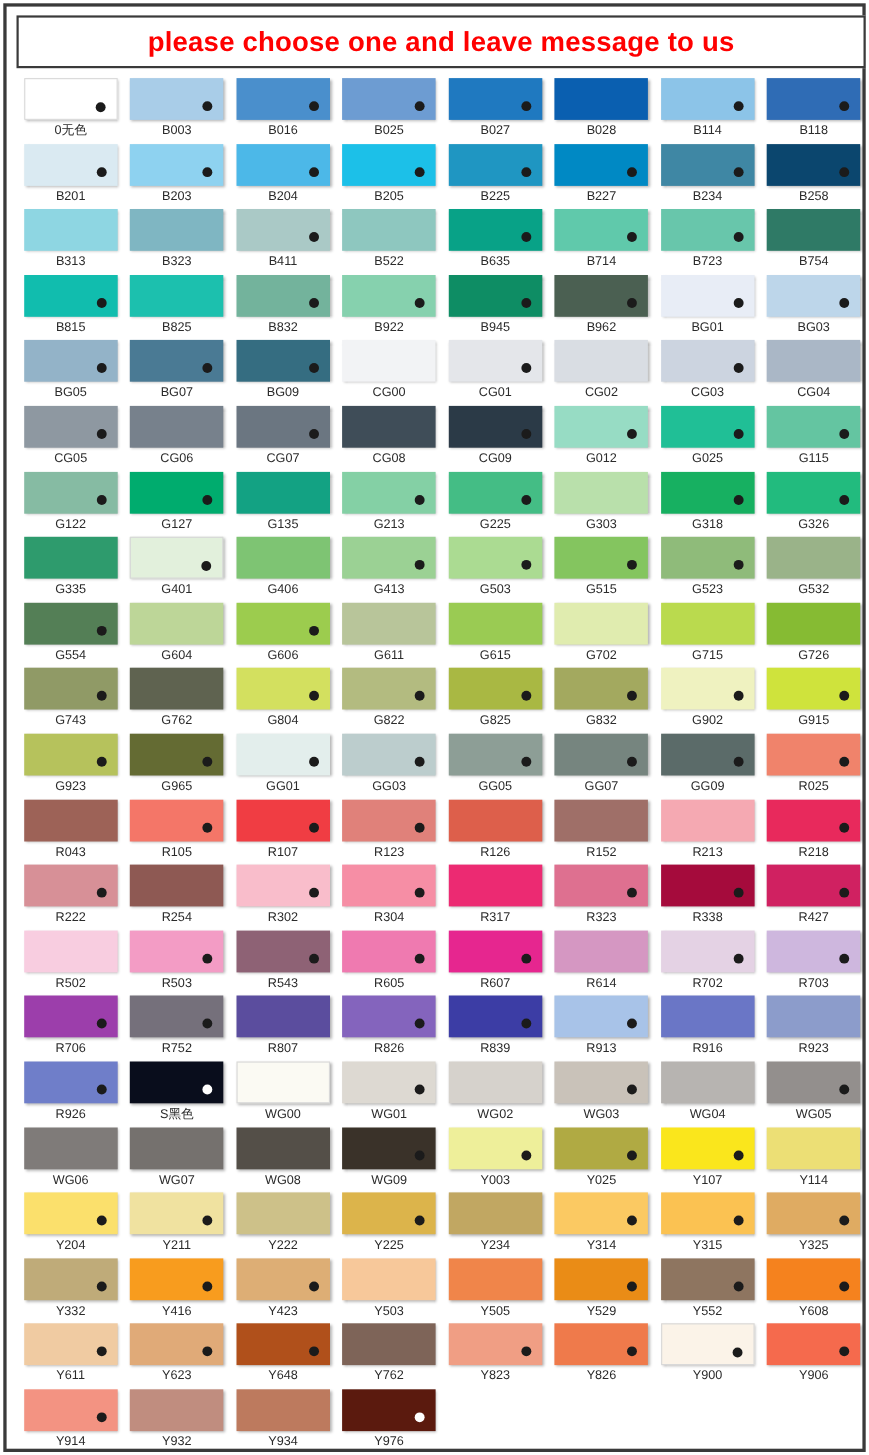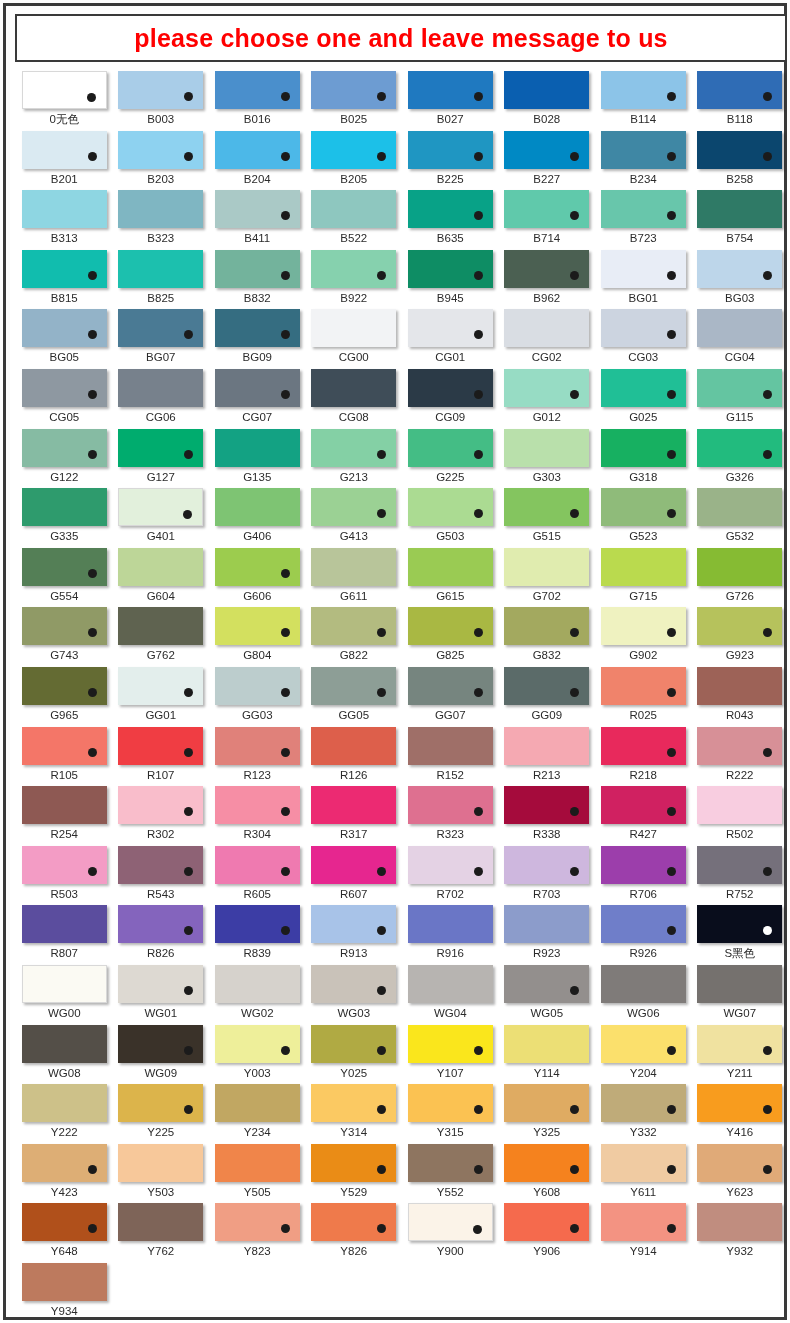--- a/index.html
+++ b/index.html
@@ -523,20 +523,26 @@
           </div>
           <div class="lbl">G832</div>
         </div>
         <div class="cell">
           <div class="sw" style="background: rgb(239, 242, 192);">
             <span class="dot"></span>
           </div>
           <div class="lbl">G902</div>
         </div>
         <div class="cell">
+          <div class="sw" style="background: rgb(207, 227, 60);">
+            <span class="dot"></span>
+          </div>
+          <div class="lbl">G915</div>
+        </div>
+        <div class="cell">
           <div class="sw" style="background: rgb(182, 194, 92);">
             <span class="dot"></span>
           </div>
           <div class="lbl">G923</div>
         </div>
         <div class="cell">
           <div class="sw" style="background: rgb(100, 107, 51);">
             <span class="dot"></span>
           </div>
           <div class="lbl">G965</div>
@@ -683,20 +689,24 @@
           </div>
           <div class="lbl">R605</div>
         </div>
         <div class="cell">
           <div class="sw" style="background: rgb(230, 38, 143);">
             <span class="dot"></span>
           </div>
           <div class="lbl">R607</div>
         </div>
         <div class="cell">
+          <div class="sw" style="background: rgb(213, 151, 194);"></div>
+          <div class="lbl">R614</div>
+        </div>
+        <div class="cell">
           <div class="sw" style="background: rgb(228, 210, 228);">
             <span class="dot"></span>
           </div>
           <div class="lbl">R702</div>
         </div>
         <div class="cell">
           <div class="sw" style="background: rgb(206, 183, 222);">
             <span class="dot"></span>
           </div>
           <div class="lbl">R703</div>
@@ -965,17 +975,23 @@
           </div>
           <div class="lbl">Y914</div>
         </div>
         <div class="cell">
           <div class="sw" style="background: rgb(192, 141, 127);"></div>
           <div class="lbl">Y932</div>
         </div>
         <div class="cell">
           <div class="sw" style="background: rgb(189, 122, 94);"></div>
           <div class="lbl">Y934</div>
+        </div>
+        <div class="cell">
+          <div class="sw" style="background: rgb(91, 26, 14);">
+            <span class="dot white"></span>
+          </div>
+          <div class="lbl">Y976</div>
         </div>
       </div>
 
   </div>
 </div>
 
 </body></html>

